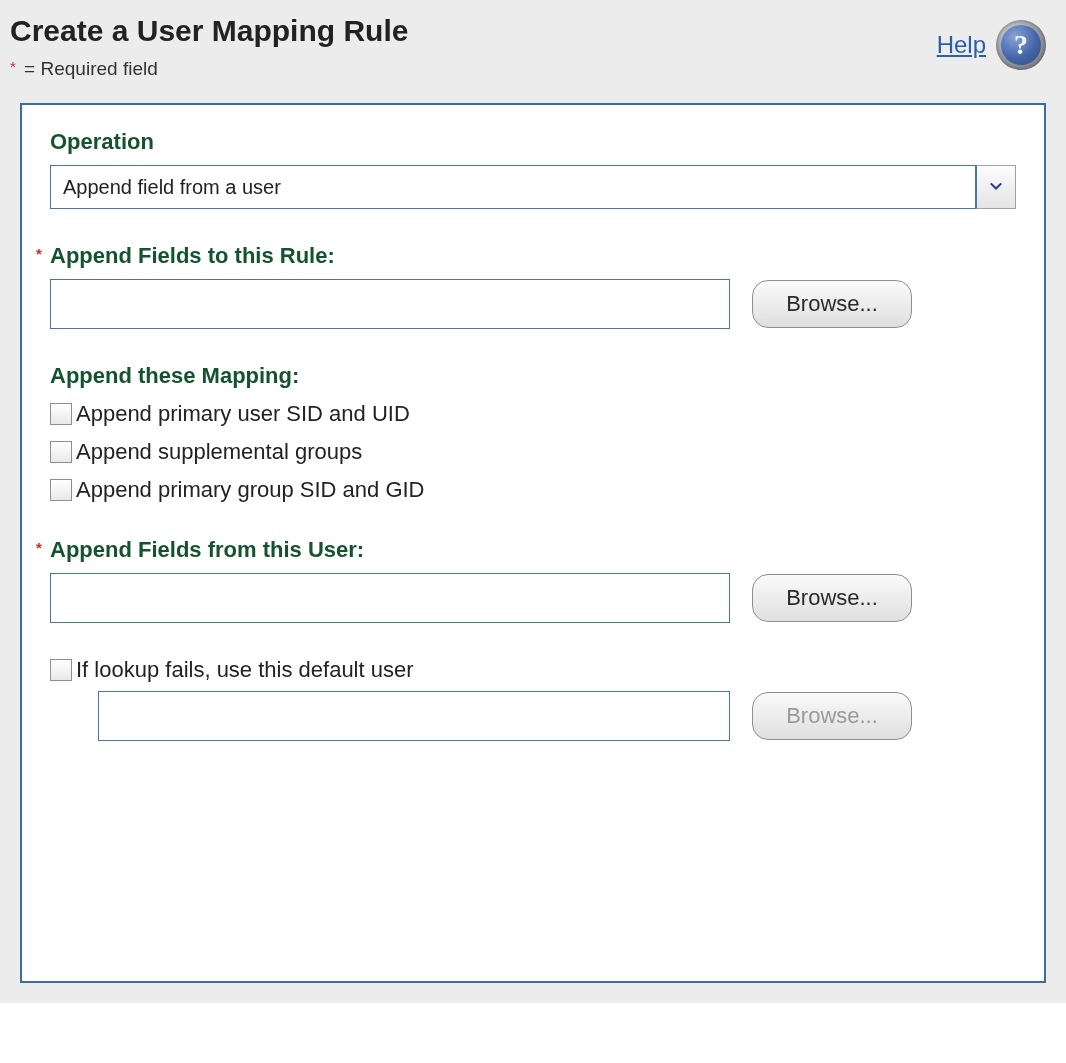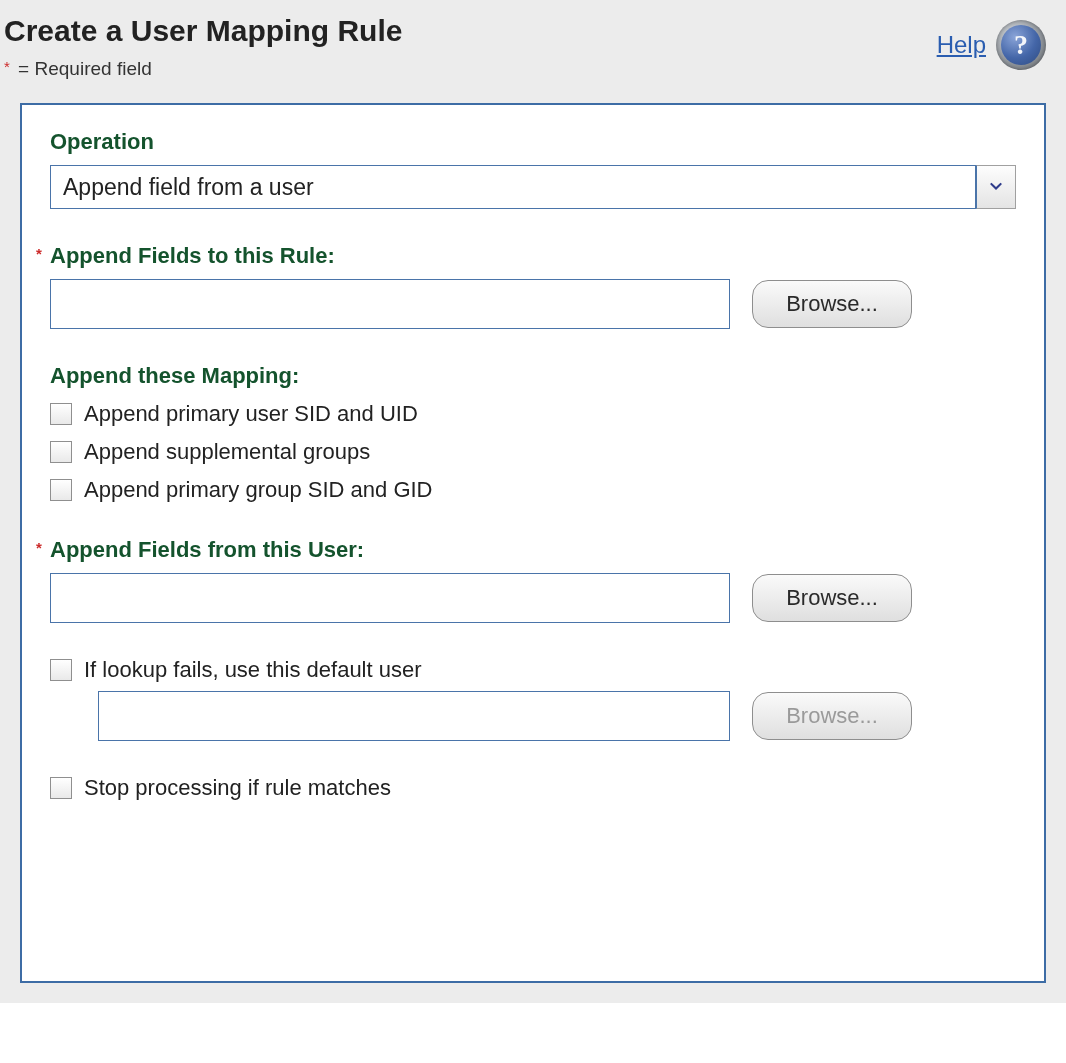--- a/index.html
+++ b/index.html
@@ -8,21 +8,21 @@
     font-family: Arial, Helvetica, sans-serif;
     background: #fff;
     color: #222;
     width: 1066px;
     height: 1063px;
     overflow: hidden;
   }
   
   .header-band {
     background: #ececec;
-    padding: 14px 20px 22px 4px;
+    padding: 14px 20px 22px 10px;
     display: flex;
     justify-content: space-between;
     align-items: flex-start;
     border-bottom: 1px solid #ececec;
   }
   .title-block h1 {
     margin: 0;
     font-size: 30px;
     font-weight: bold;
     color: #222;
@@ -96,21 +96,21 @@
   
   .combo {
     display: flex;
     width: 100%;
   }
   .combo-input {
     flex: 1;
     height: 44px;
     border: 1px solid #4a74a9;
     background: #fff;
-    font-size: 23px;
+    font-size: 20px;
     padding: 0 12px;
     color: #222;
   }
   .combo-btn {
     width: 40px;
     height: 44px;
     border: 1px solid #a0a0a0;
     border-left: 1px solid #4a74a9;
     background: linear-gradient(#fdfdfd, #e4e4e4);
     display:flex;align-items:center;justify-content:center;
@@ -150,21 +150,21 @@
   }
   .btn:disabled {
     color: #9a9a9a;
     cursor: default;
   }
 
   
   .check-row {
     display: flex;
     align-items: center;
-    gap: 12px;
+    gap: 4px;
     font-size: 22px;
     color: #222;
     margin-top: 12px;
   }
   .cb {
     width: 22px;
     height: 22px;
     border: 1px solid #8f8f8f;
     background: linear-gradient(#fff, #e9e9e9);
     display: inline-block;
@@ -244,21 +244,15 @@
       <div class="check-row">
         <span class="cb"></span>
         <span>If lookup fails, use this default user</span>
       </div>
       <div class="input-row indent">
         <input class="txt" type="text" style="max-width: 632px;" value="">
         <button class="btn" disabled="">Browse...</button>
       </div>
     </div>
 
-    <div class="section">
-      <div class="check-row">
-        <span class="cb"></span>
-        <span>Stop processing if rule matches</span>
-      </div>
-    </div>
 
   </div>
 </div>
 
 </body></html>

